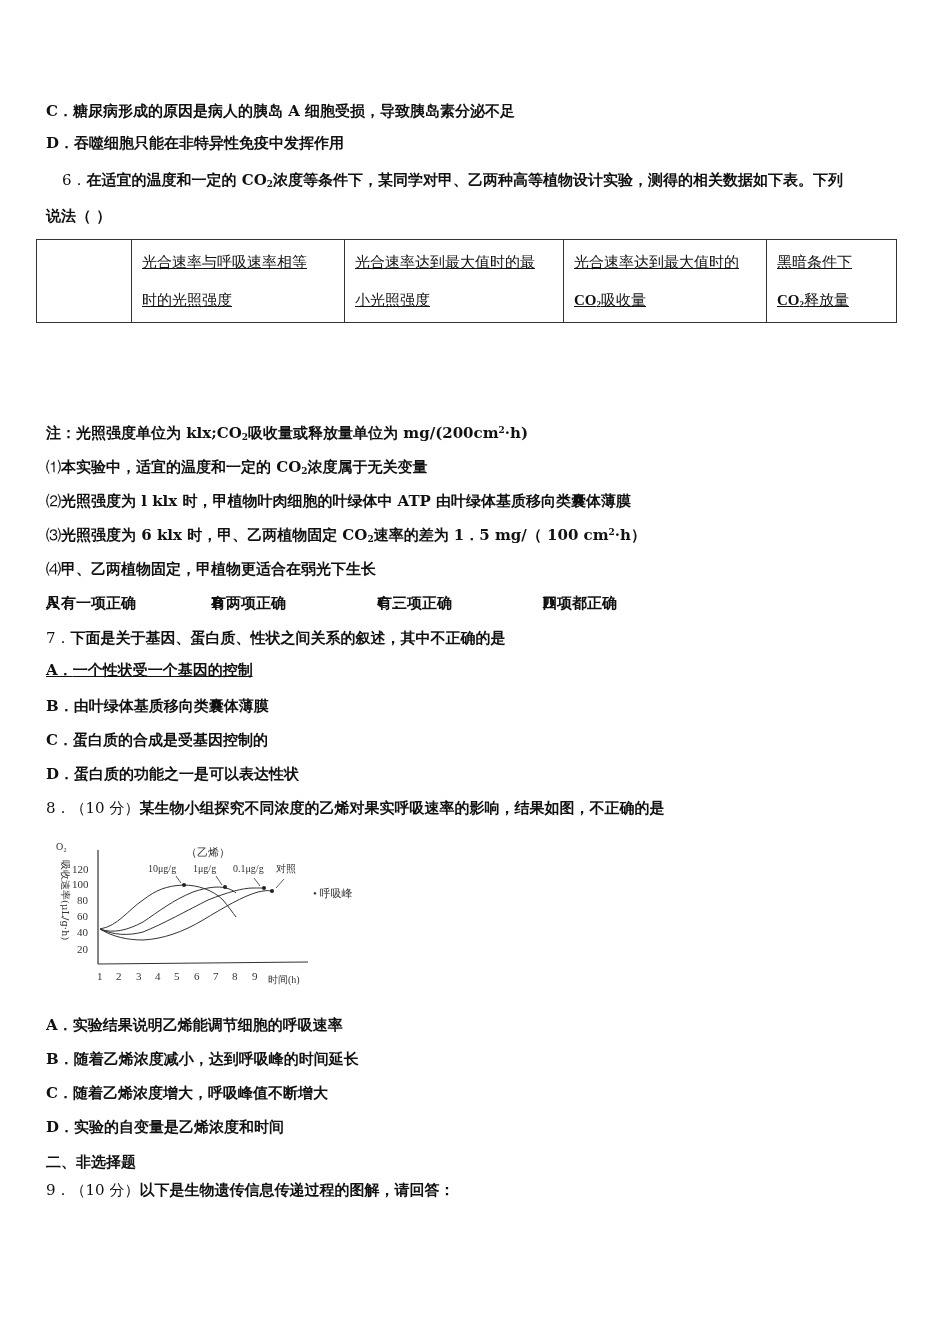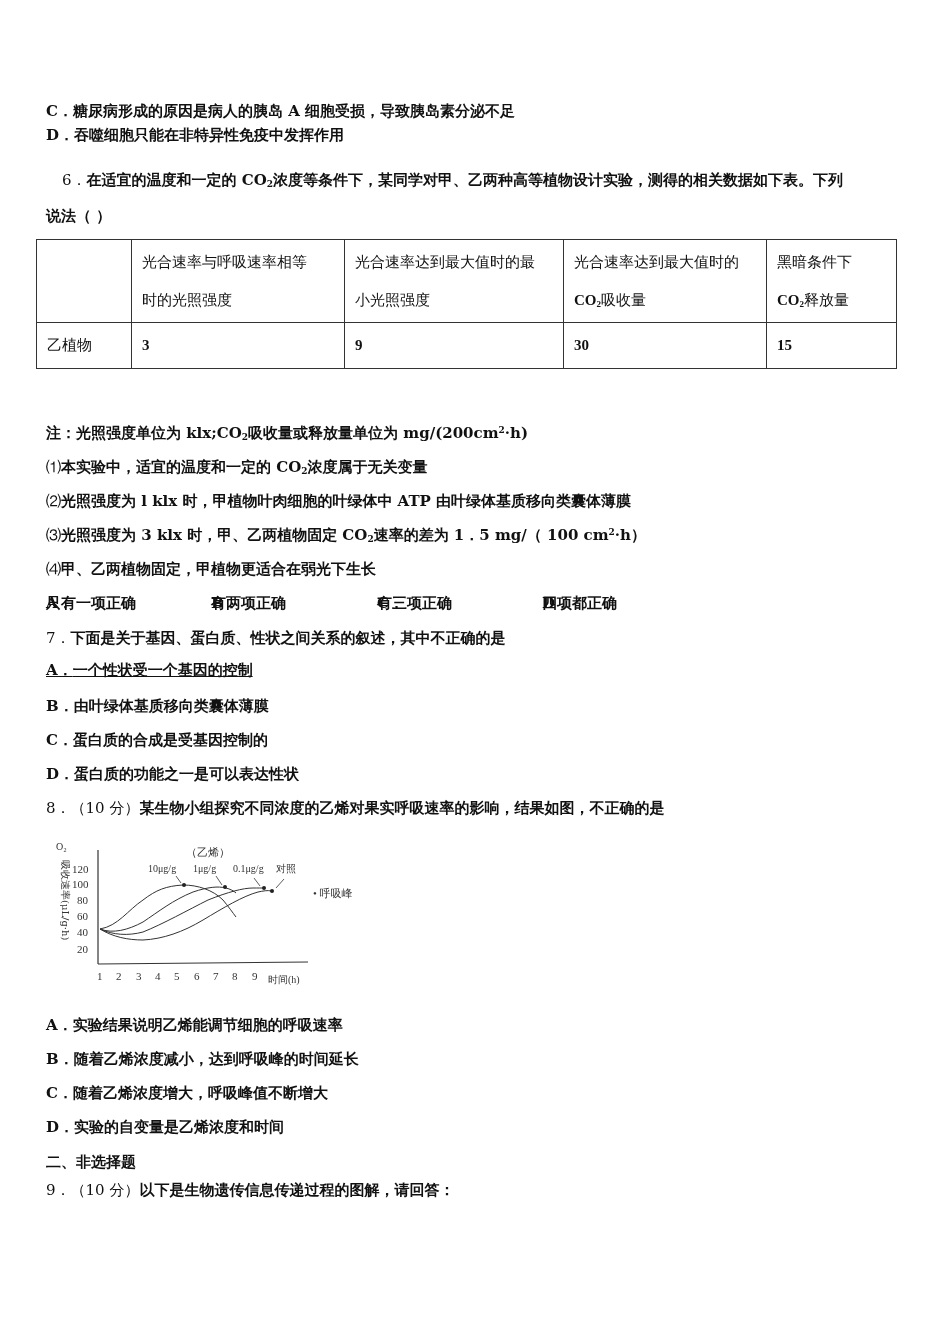--- a/index.html
+++ b/index.html
@@ -16,36 +16,37 @@
   .line .opt-key { font-weight: bold; }
   sub { font-size: 9px; vertical-align: -2px; line-height: 0; }
   sup { font-size: 9px; vertical-align: 5px; line-height: 0; }
   table.data {
     position: absolute; left: 36px; top: 239px; width: 861px;
     border-collapse: collapse; font-size: 15px;
   }
   table.data td {
     border: 1.5px solid #333; padding: 0 10px; vertical-align: middle;
     font-family: "DejaVu Sans", "Liberation Sans", sans-serif;
+    text-decoration: underline;
   }
   table.data tr.head td { height: 82px; line-height: 38px; }
   table.data tr.body td { height: 45px; }
   table.data td.val { font-family: "Liberation Serif", "DejaVu Serif", serif; font-weight: bold; }
   .opts-row { position: absolute; top: 594px; left: 46px; font-size: 15px; font-weight: bold; white-space: nowrap; }
   .opts-row span { position: absolute; white-space: nowrap; }
   .chart-wrap { position: absolute; left: 48px; top: 838px; width: 330px; height: 152px; }
   .chart-wrap svg { width: 330px; height: 152px; }
 </style>
 </head>
 <body>
 
 <div class="line" style="top:101px;">
   <span class="opt-key">C．</span><span>糖尿病形成的原因是病人的胰岛 A 细胞受损，导致胰岛素分泌不足</span>
 </div>
-<div class="line" style="top:125px;">
+<div class="line" style="top:133px;">
   <span class="opt-key">D．</span><span>吞噬细胞只能在非特异性免疫中发挥作用</span>
 </div>
 
 <div class="line" style="top:170px;margin-left:16px;">
   <span class="num">6．</span><span>在适宜的温度和一定的 CO</span><sub>2</sub><span>浓度等条件下，某同学对甲、乙两种高等植物设计实验，测得的相关数据如下表。下列</span>
 </div>
 <div class="line" style="top:206px;">说法（  ）</div>
 
 <table class="data">
   <tbody>
@@ -61,42 +62,35 @@
     </td>
     <td style="width:182px;">
       <div>光合速率达到最大值时的</div>
       <div><span style="font-family:'Liberation Serif',serif;font-weight:bold;">CO</span><sub style="font-family:'Liberation Serif',serif;font-weight:bold;">2</sub><span>吸收量</span></div>
     </td>
     <td>
       <div>黑暗条件下</div>
       <div><span style="font-family:'Liberation Serif',serif;font-weight:bold;">CO</span><sub style="font-family:'Liberation Serif',serif;font-weight:bold;">2</sub><span>释放量</span></div>
     </td>
   </tr>
-  <tr class="body">
-    <td>乙植物</td>
-    <td class="val">3</td>
-    <td class="val">9</td>
-    <td class="val">30</td>
-    <td class="val">15</td>
-  </tr>
 </tbody>
   </table>
 
 <div class="line" style="top:423px;">
   <span>注：光照强度单位为 klx;CO</span><sub>2</sub><span>吸收量或释放量单位为 mg/(200cm</span><sup>2</sup><span>·h)</span>
 </div>
 
 <div class="line" style="top:457px;">
   <span class="num">⑴</span><span>本实验中，适宜的温度和一定的 CO</span><sub>2</sub><span>浓度属于无关变量</span>
 </div>
 <div class="line" style="top:491px;">
   <span class="num">⑵</span><span>光照强度为 l klx 时，甲植物叶肉细胞的叶绿体中 ATP 由叶绿体基质移向类囊体薄膜</span>
 </div>
 <div class="line" style="top:525px;">
-  <span class="num">⑶</span><span>光照强度为 3 klx 时，甲、乙两植物固定 CO</span><sub>2</sub><span>速率的差为 1．5 mg/（ 100 cm</span><sup>2</sup><span>·h）</span>
+  <span class="num">⑶</span><span>光照强度为 6 klx 时，甲、乙两植物固定 CO</span><sub>2</sub><span>速率的差为 1．5 mg/（ 100 cm</span><sup>2</sup><span>·h）</span>
 </div>
 <div class="line" style="top:559px;">
   <span class="num">⑷</span><span>甲、乙两植物固定，甲植物更适合在弱光下生长</span>
 </div>
 
 <div class="opts-row">
   <span style="left:0;">
       <span>A．</span>
       <span>只有一项正确</span>
     </span>

